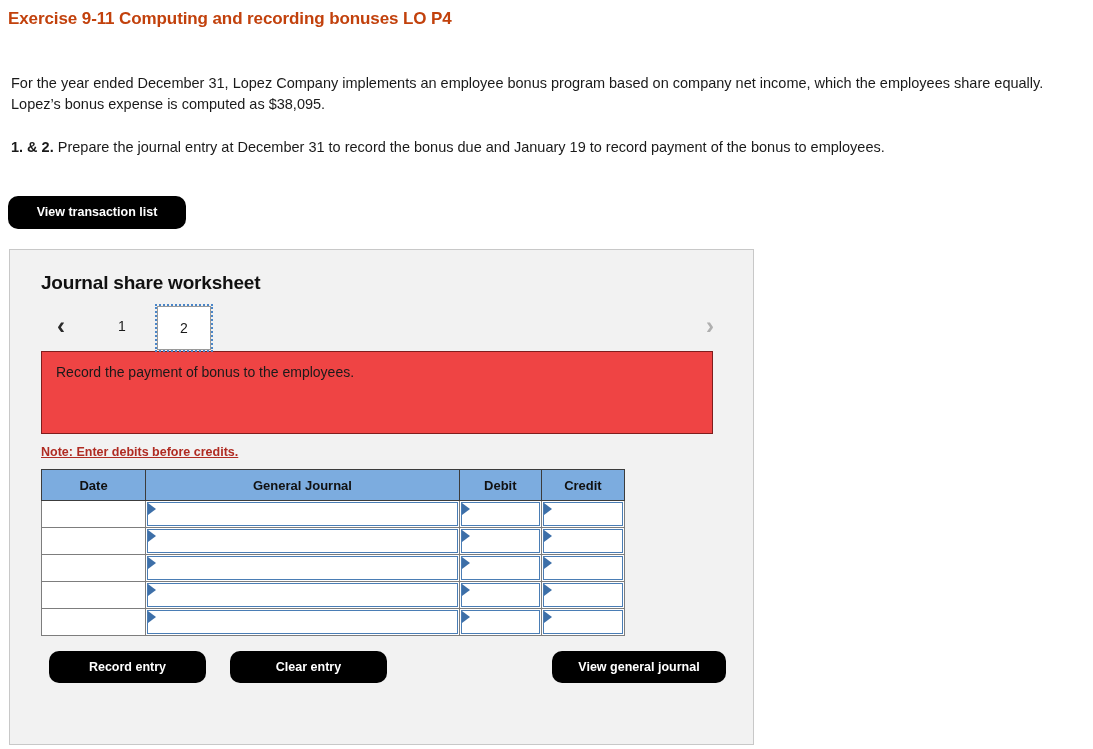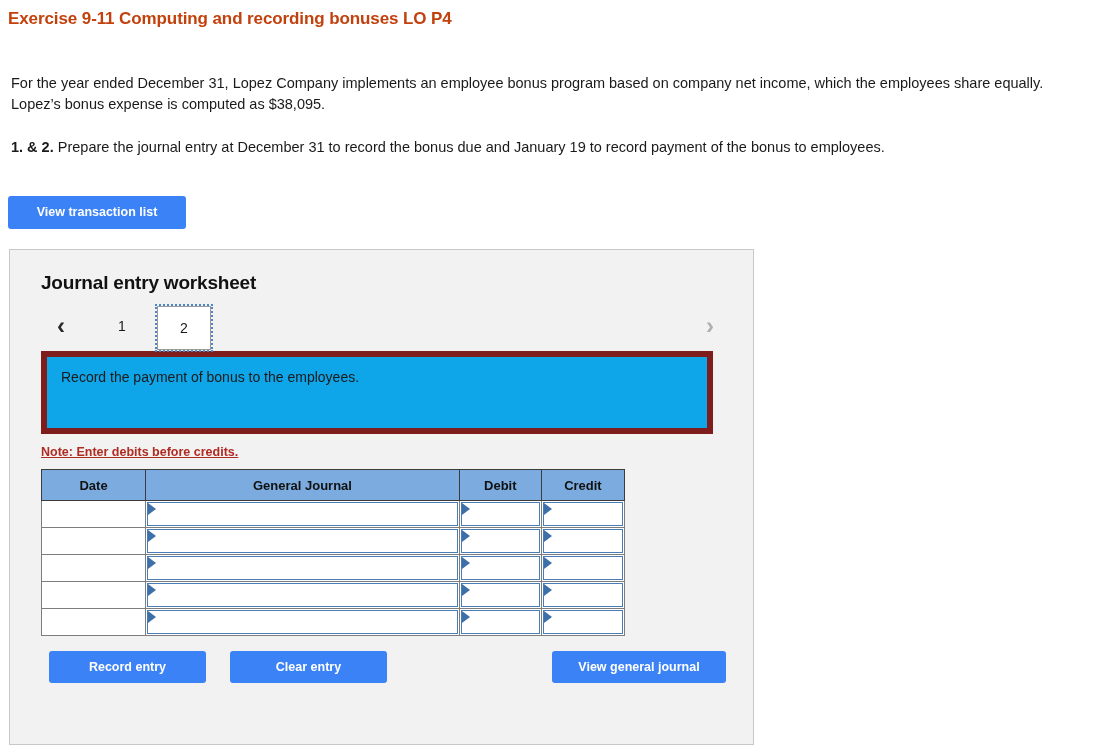--- a/index.html
+++ b/index.html
@@ -37,24 +37,24 @@
     max-width: 1070px;
   }
   .prompt .para2 {
     margin-top: 22px;
   }
   .prompt b { font-weight: bold; }
 
   
   .btn-blue {
     display: inline-block;
-    background: #3b82f6;
+    background: #000000;
     color: #ffffff;
     border: none;
-    border-radius: 3px;
+    border-radius: 10px;
     font-family: "Liberation Sans", sans-serif;
     font-size: 12.5px;
     font-weight: bold;
     text-align: center;
     cursor: pointer;
     padding: 0;
     line-height: 1;
   }
 
   .view-transaction-wrap {
@@ -141,22 +141,22 @@
     background: #ffffff;
     border: 1px solid #9a9a9a;
     outline: 2px dotted #4a86c8;
     outline-offset: 0px;
   }
 
   
   .desc-box {
     width: 672px;
     height: 83px;
-    background: #0ea5e9;
-    border: 6px solid #7f1d1d;
+    background: #ef4444;
+    border: 1px solid #7f1d1d;
     box-sizing: border-box;
     padding: 12px 14px;
     font-size: 14px;
     color: #1a1a1a;
     margin-top: 1px;
   }
 
   .note {
     margin-top: 11px;
     font-size: 12.5px;
@@ -263,21 +263,21 @@
   <p class="para2"><b>1. &amp; 2.</b><span> Prepare the journal entry at December 31 to record the bonus due and January 19 to record payment of the bonus to employees.</span></p>
 </div>
 
 <div class="view-transaction-wrap">
   <button class="btn-blue" id="view-transaction-list">View transaction list</button>
 </div>
 
 <div class="panel">
   <div class="panel-inner">
 
-    <h2 class="panel-title">Journal entry worksheet</h2>
+    <h2 class="panel-title">Journal share worksheet</h2>
 
     <div class="pager">
       <div class="pager-arrow prev">‹</div>
       <div class="pager-tab inactive">1</div>
       <div class="pager-tab active">2</div>
       <div class="pager-arrow next">›</div>
     </div>
 
     <div class="desc-box">Record the payment of bonus to the employees.</div>
 

